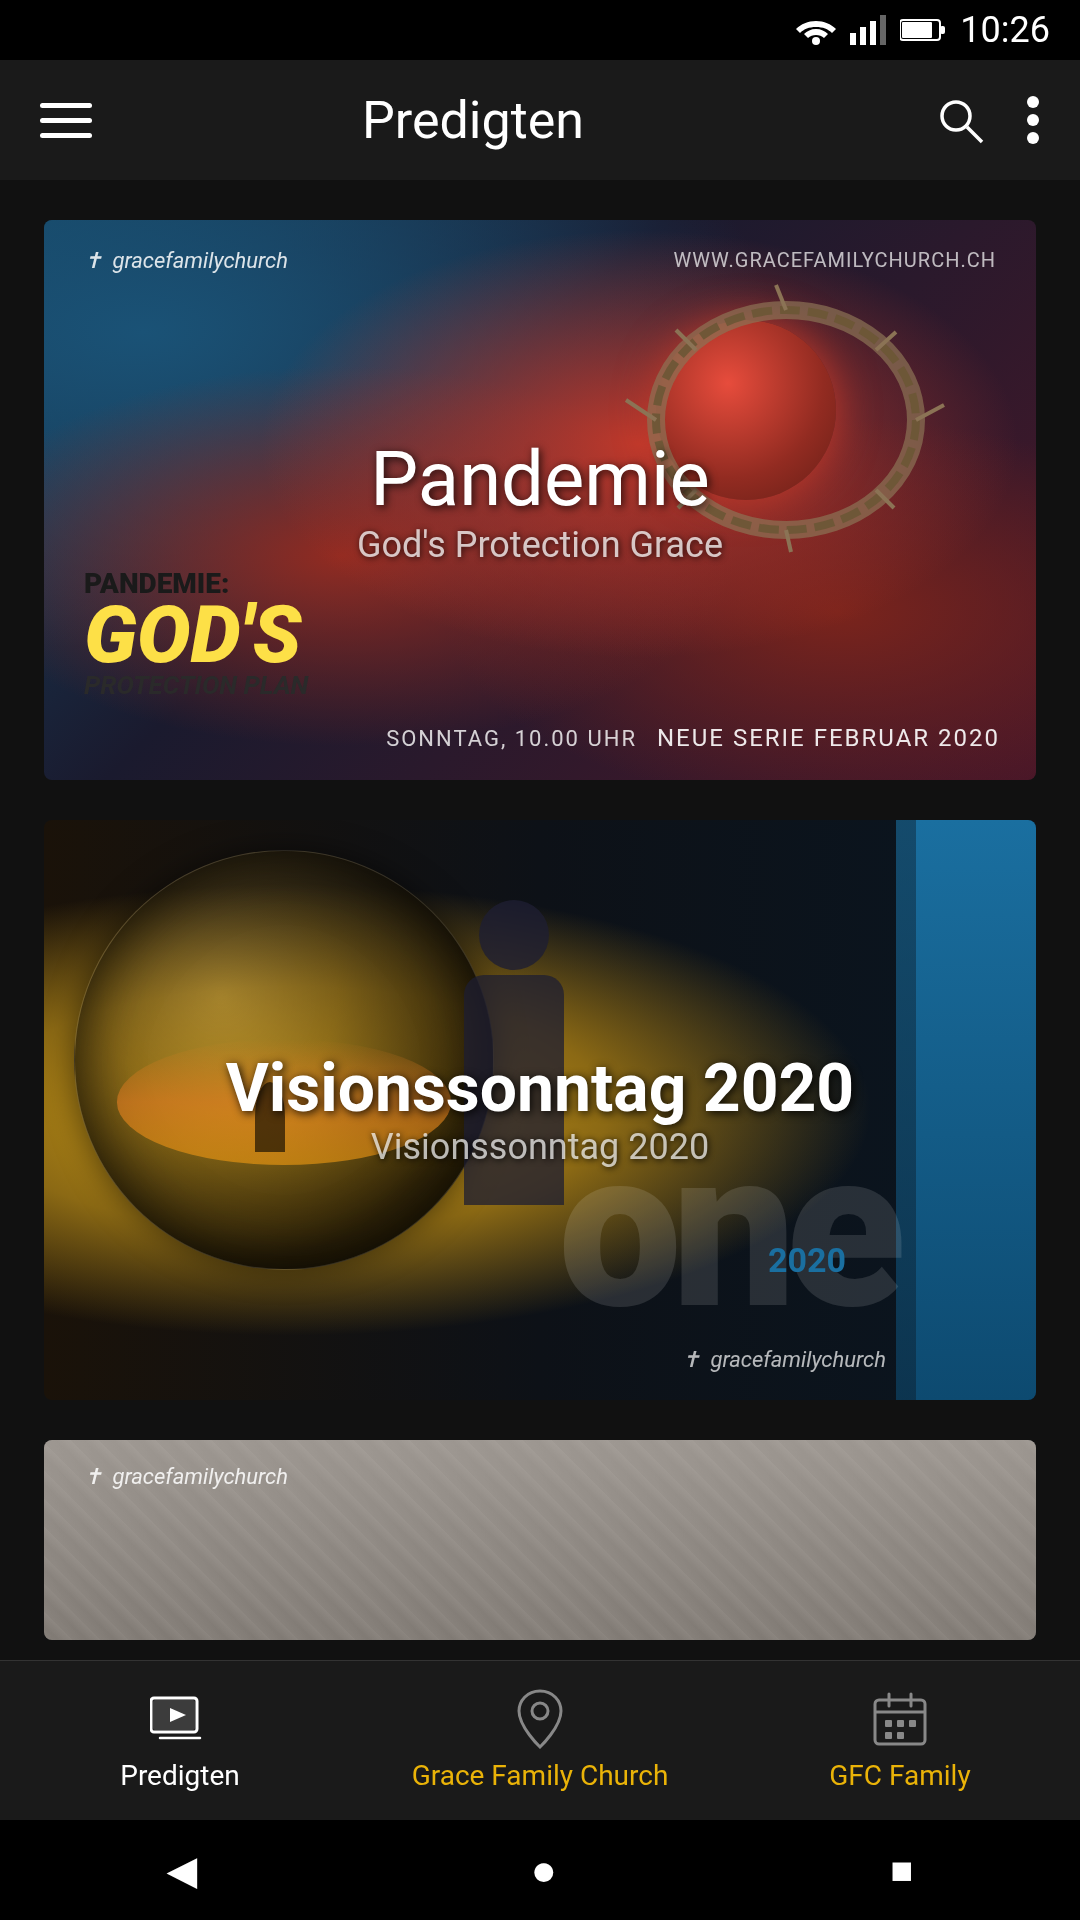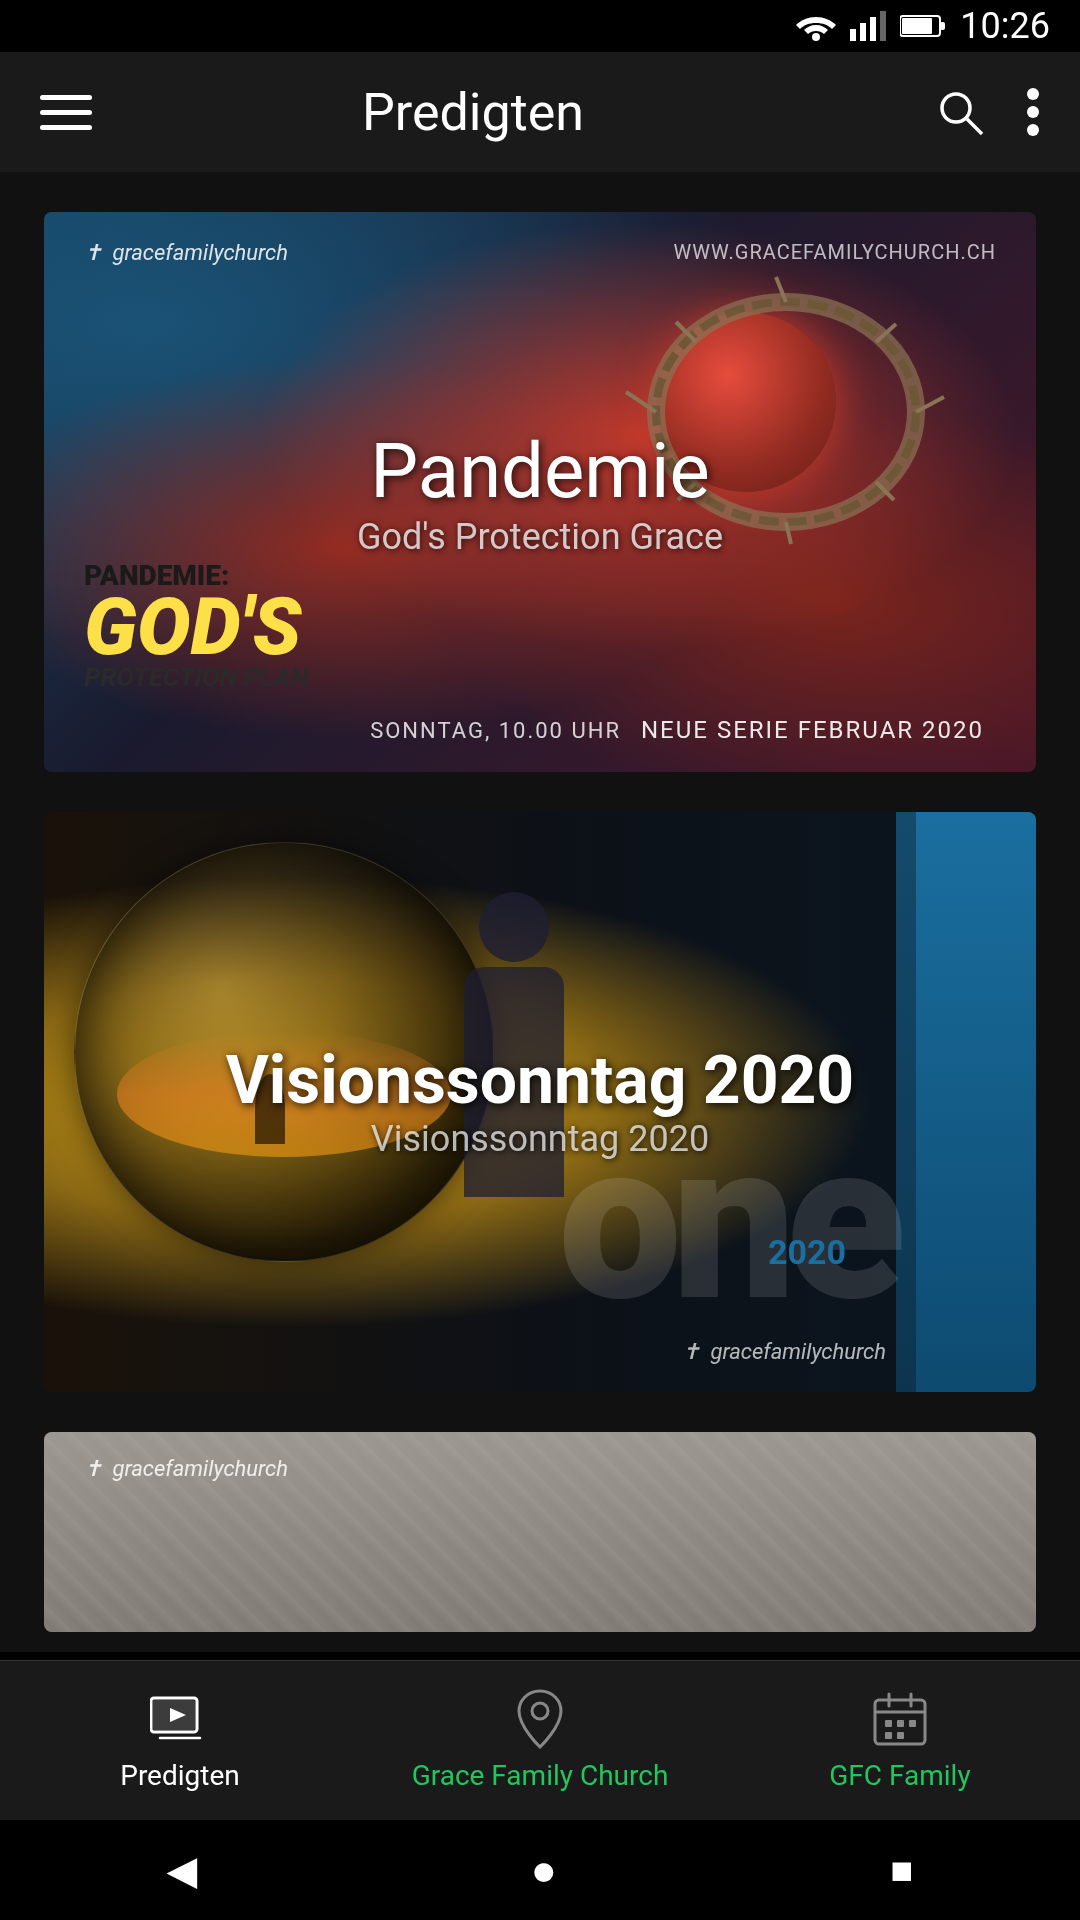--- a/index.html
+++ b/index.html
@@ -11,21 +11,21 @@
       height: 1920px;
       font-family: 'Roboto', Arial, sans-serif;
       color: #fff;
       overflow: hidden;
       position: relative;
     }
 
     
     .status-bar {
       width: 100%;
-      height: 52px;
+      height: 60px;
       background: #000;
       display: flex;
       align-items: center;
       justify-content: flex-end;
       padding: 0 30px;
       gap: 18px;
     }
 
     .status-bar-time {
       font-size: 36px;
@@ -178,21 +178,21 @@
     }
 
     .card-1 .bottom-bar {
       position: absolute;
       bottom: 28px;
       left: 0;
       right: 0;
       display: flex;
       justify-content: flex-end;
       align-items: center;
-      padding: 0 52px;
+      padding: 0 36px;
       gap: 20px;
     }
 
     .card-1 .time-label {
       font-size: 22px;
       color: rgba(255,255,255,0.8);
       letter-spacing: 2px;
     }
 
     .card-1 .serie-label {
@@ -372,21 +372,21 @@
     .nav-icon {
       width: 60px;
       height: 60px;
       display: flex;
       align-items: center;
       justify-content: center;
     }
 
     .nav-label {
       font-size: 28px;
-      color: #22c55e;
+      color: #eab308;
     }
 
     .nav-label.active {
       color: #fff;
     }
 
     
     .system-nav {
       width: 100%;
       height: 100px;

